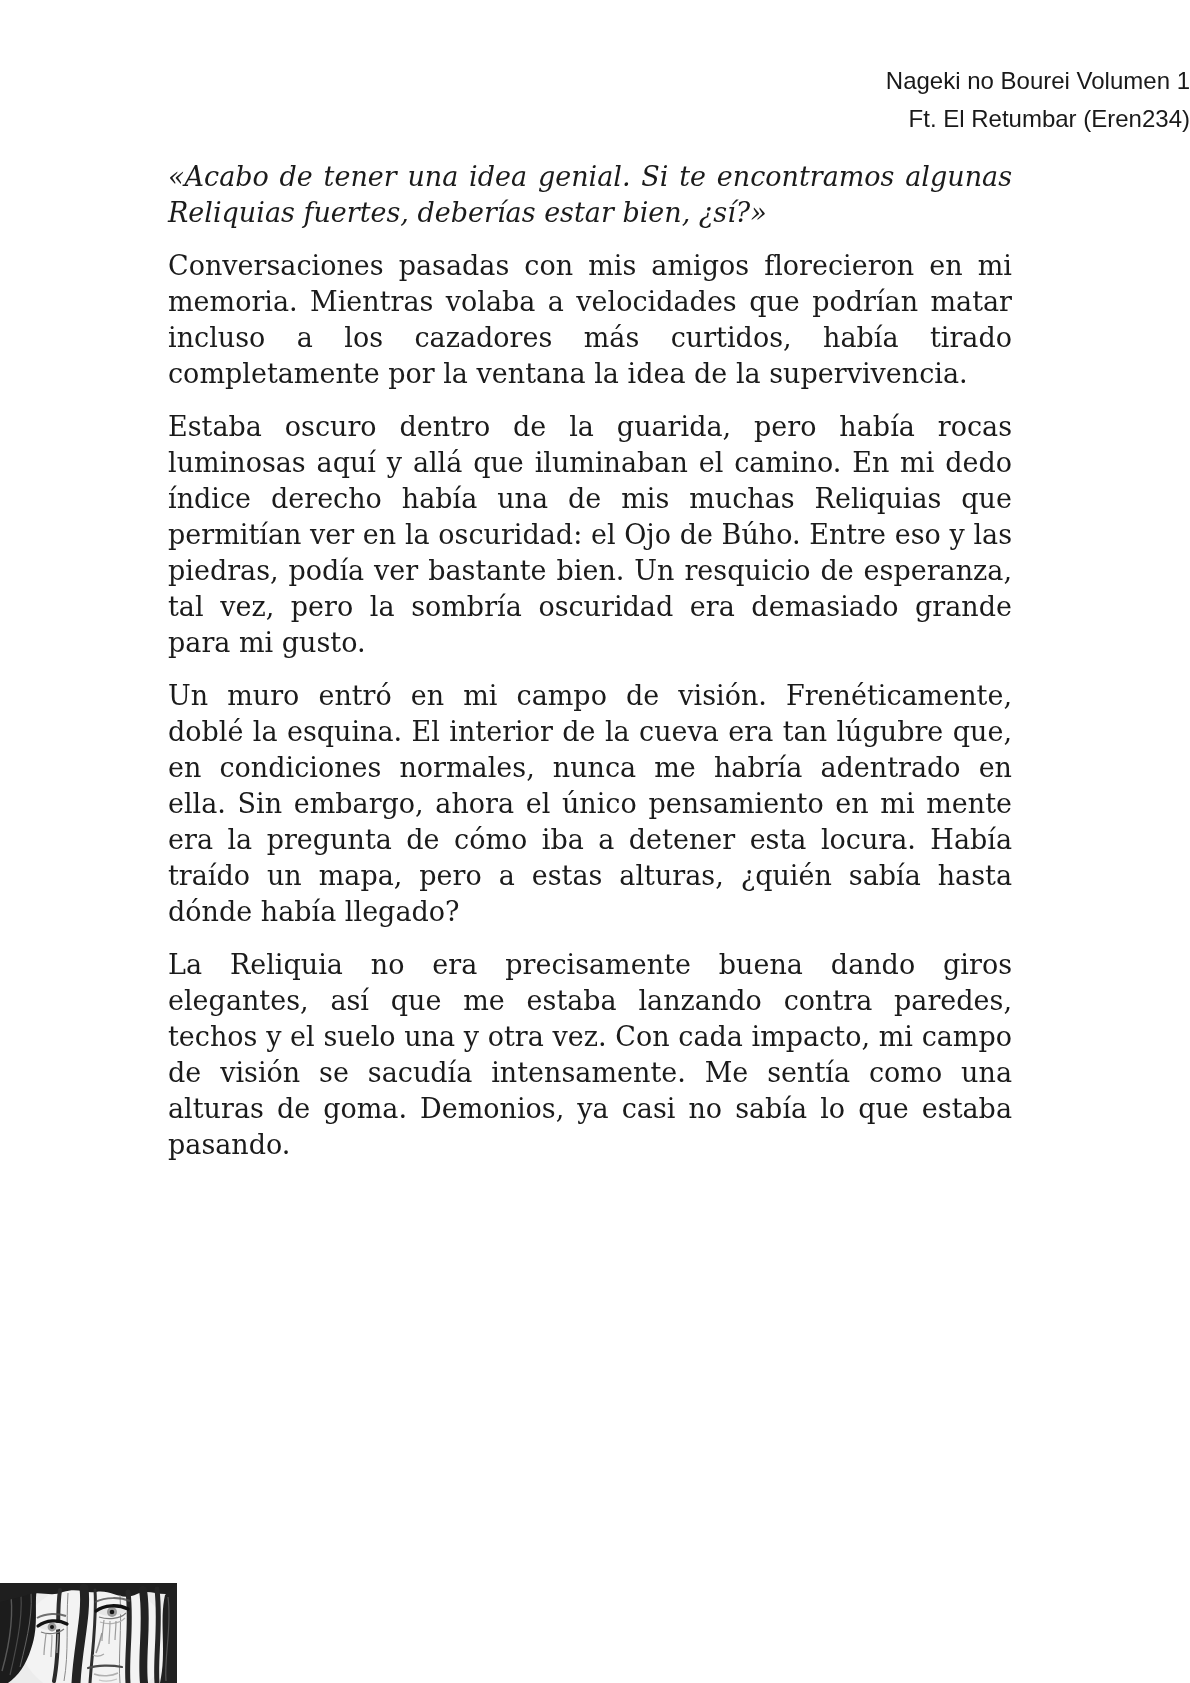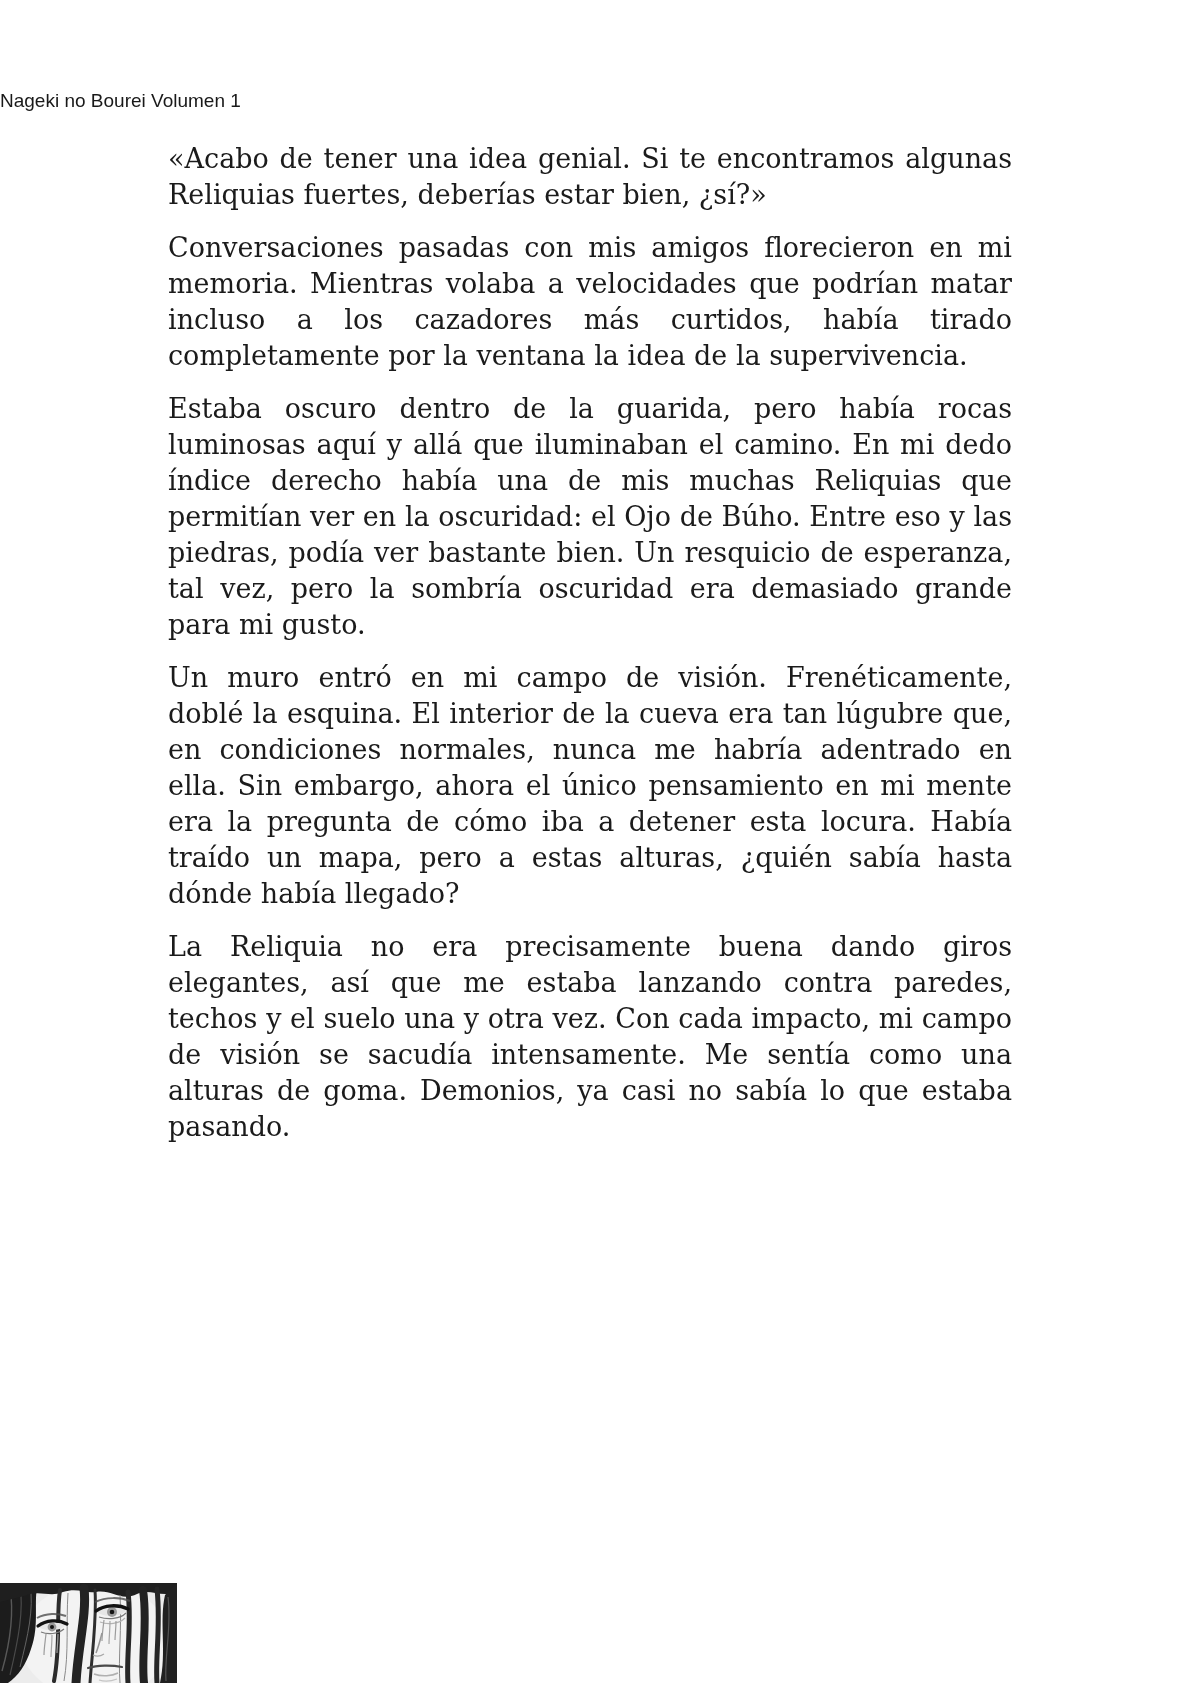--- a/index.html
+++ b/index.html
@@ -5,24 +5,24 @@
   html, body { margin: 0; padding: 0; }
   body {
     width: 1190px;
     height: 1683px;
     background: #ffffff;
     position: relative;
     overflow: hidden;
     color: #1e1e1e;
   }
   .page-header {
-    padding-top: 82px;
-    text-align: left;
+    padding-top: 62px;
+    text-align: right;
     font-family: "Liberation Sans", sans-serif;
-    font-size: 19px;
+    font-size: 24px;
     line-height: 38px;
     color: #191919;
   }
   .content {
     margin: 2px 178px 0 168px; 
   }
   .chapter-title {
     font-family: "DejaVu Serif", serif;
     font-weight: 400;
     font-size: 29px;
@@ -32,38 +32,40 @@
   }
   .content p {
     font-family: "DejaVu Serif", serif;
     font-size: 27px;
     line-height: 36px;
     text-align: justify;
     margin: 0 0 17px 0;
     color: #1b1b1b;
   }
   .content p.dialogue {
+    font-style: italic;
     margin-top: 21px;
   }
   .footer-illustration {
     position: absolute;
     left: 0;
     top: 1583px;
     width: 177px;
     height: 100px;
     margin: 0;
     overflow: hidden;
   }
   .footer-illustration svg { display: block; }
 </style>
 </head>
 <body>
 
 <header class="page-header">
   <div>Nageki no Bourei Volumen 1</div>
+  <div>Ft. El Retumbar (Eren234)</div>
 </header>
 
 <main class="content">
 
   <p class="dialogue">«Acabo de tener una idea genial. Si te encontramos algunas Reliquias fuertes, deberías estar bien, ¿sí?»</p>
   <p>Conversaciones pasadas con mis amigos florecieron en mi memoria. Mientras volaba a velocidades que podrían matar incluso a los cazadores más curtidos, había tirado completamente por la ventana la idea de la supervivencia.</p>
   <p>Estaba oscuro dentro de la guarida, pero había rocas luminosas aquí y allá que iluminaban el camino. En mi dedo índice derecho había una de mis muchas Reliquias que permitían ver en la oscuridad: el Ojo de Búho. Entre eso y las piedras, podía ver bastante bien. Un resquicio de esperanza, tal vez, pero la sombría oscuridad era demasiado grande para mi gusto.</p>
   <p>Un muro entró en mi campo de visión. Frenéticamente, doblé la esquina. El interior de la cueva era tan lúgubre que, en condiciones normales, nunca me habría adentrado en ella. Sin embargo, ahora el único pensamiento en mi mente era la pregunta de cómo iba a detener esta locura. Había traído un mapa, pero a estas alturas, ¿quién sabía hasta dónde había llegado?</p>
   <p>La Reliquia no era precisamente buena dando giros elegantes, así que me estaba lanzando contra paredes, techos y el suelo una y otra vez. Con cada impacto, mi campo de visión se sacudía intensamente. Me sentía como una alturas de goma. Demonios, ya casi no sabía lo que estaba pasando.</p>
 </main>

